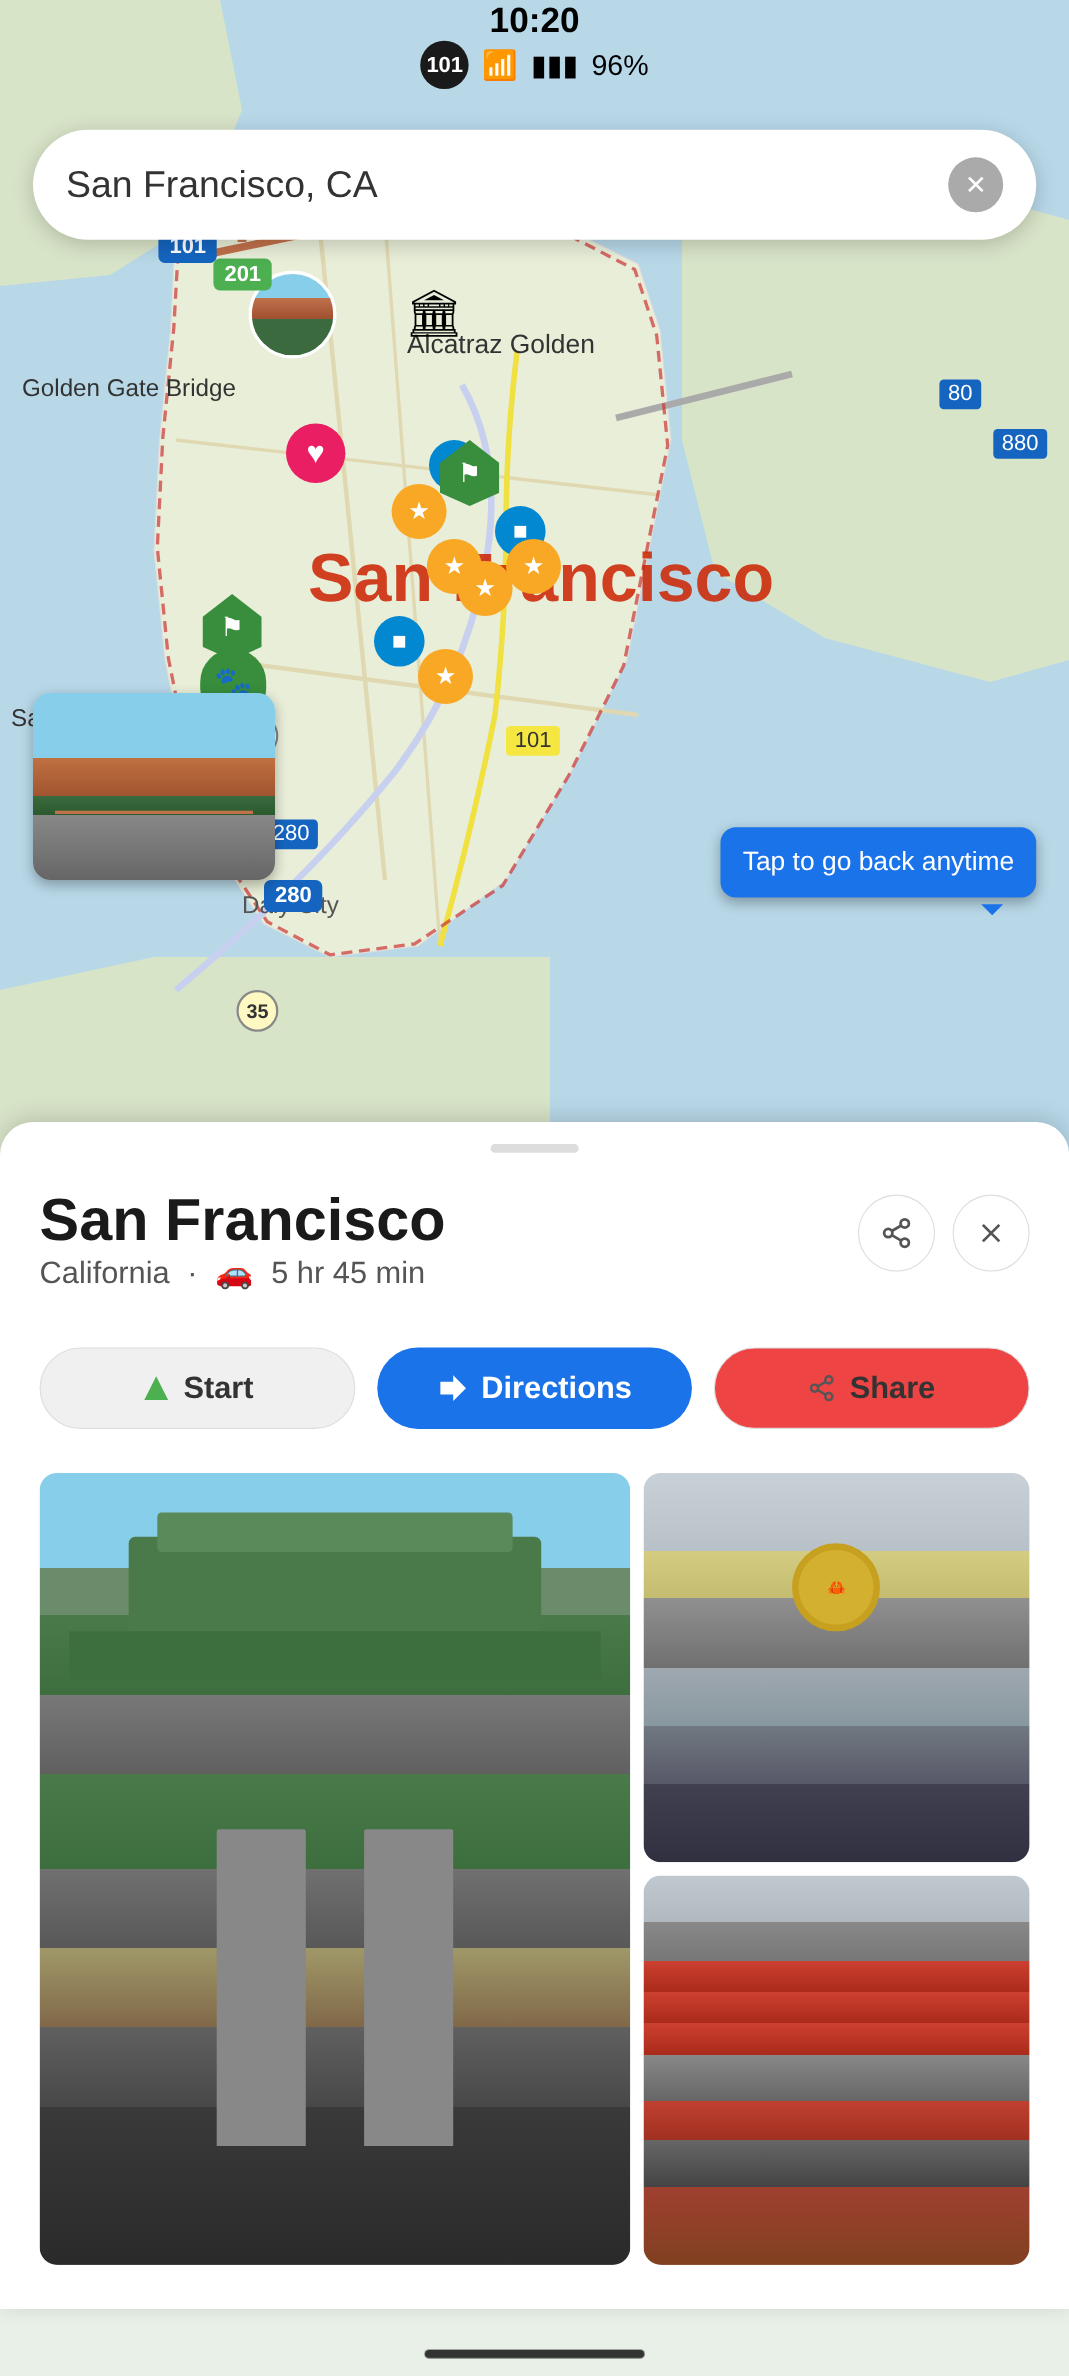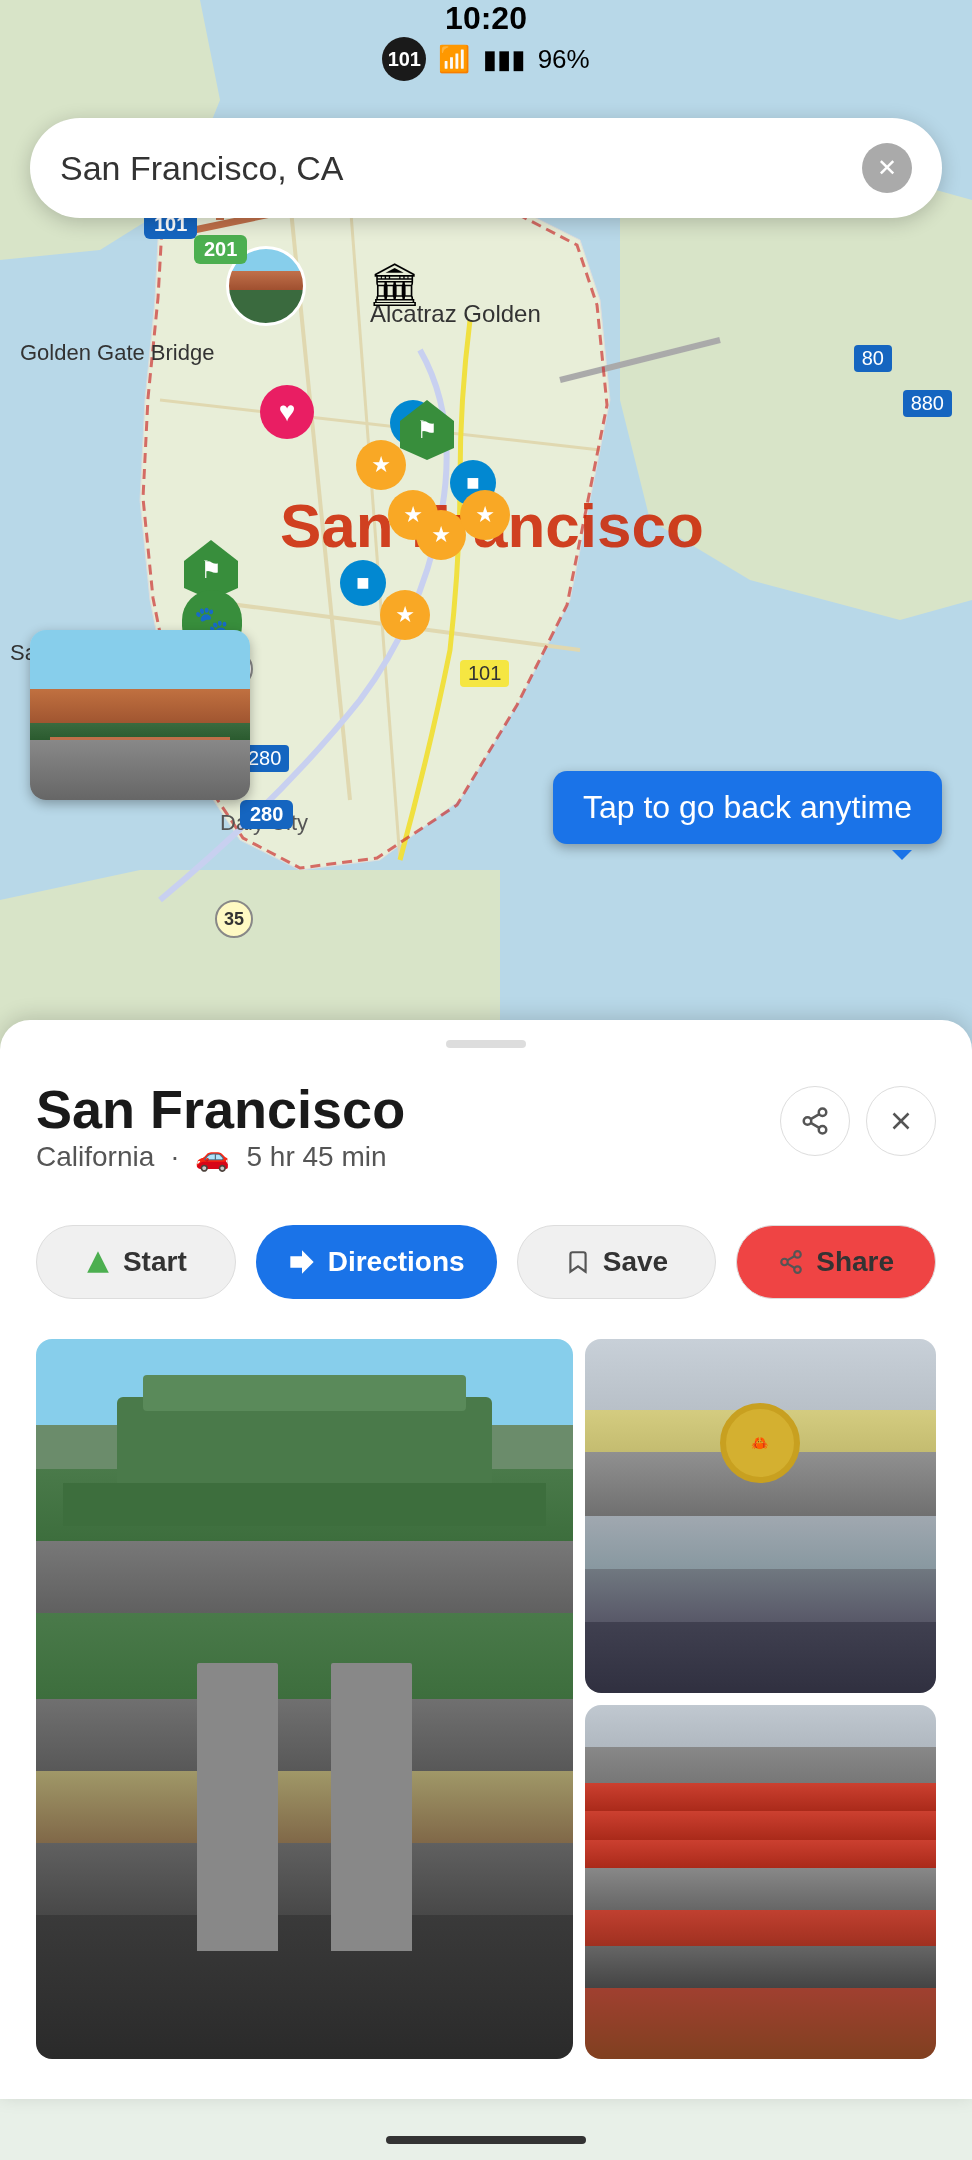--- a/index.html
+++ b/index.html
@@ -122,27 +122,27 @@
       content: '';
       position: absolute;
       bottom: 60px; left: 20px; right: 20px;
       height: 3px;
       background: #c0704a;
     }
 
     
     .map-tooltip {
       position: absolute;
-      bottom: 216px;
+      bottom: 244px;
       right: 30px;
       background: #1a73e8;
       color: white;
-      padding: 18px 30px;
+      padding: 18px 20px;
       border-radius: 14px;
-      font-size: 32px;
+      font-size: 24px;
       font-weight: 500;
       z-index: 200;
       box-shadow: 0 4px 12px rgba(0,0,0,0.3);
     }
     .map-tooltip::after {
       content: '';
       position: absolute;
       bottom: -16px;
       right: 30px;
       border: 10px solid transparent;
@@ -537,26 +537,20 @@
         <polygon points="12,2 22,22 2,22"></polygon>
       </svg>
       <span>Start</span>
     </button>
     <button class="btn btn-directions">
       <svg width="28" height="28" viewBox="0 0 24 24" fill="white">
         <polygon points="12,2 22,12 12,22 12,17 2,17 2,7 12,7"></polygon>
       </svg>
       <span>Directions</span>
     </button>
-    <button class="btn btn-save">
-      <svg width="26" height="26" viewBox="0 0 24 24" fill="none" stroke="#555" stroke-width="2">
-        <path d="M19 21l-7-5-7 5V5a2 2 0 012-2h10a2 2 0 012 2z"></path>
-      </svg>
-      <span>Save</span>
-    </button>
     <button class="btn btn-share">
       <svg width="26" height="26" viewBox="0 0 24 24" fill="none" stroke="#555" stroke-width="2">
         <circle cx="18" cy="5" r="3"></circle>
           <circle cx="6" cy="12" r="3"></circle>
           <circle cx="18" cy="19" r="3"></circle>
         <line x1="8.59" y1="13.51" x2="15.42" y2="17.49"></line>
         <line x1="15.41" y1="6.51" x2="8.59" y2="10.49"></line>
       </svg>
       <span>Share</span>
     </button>

